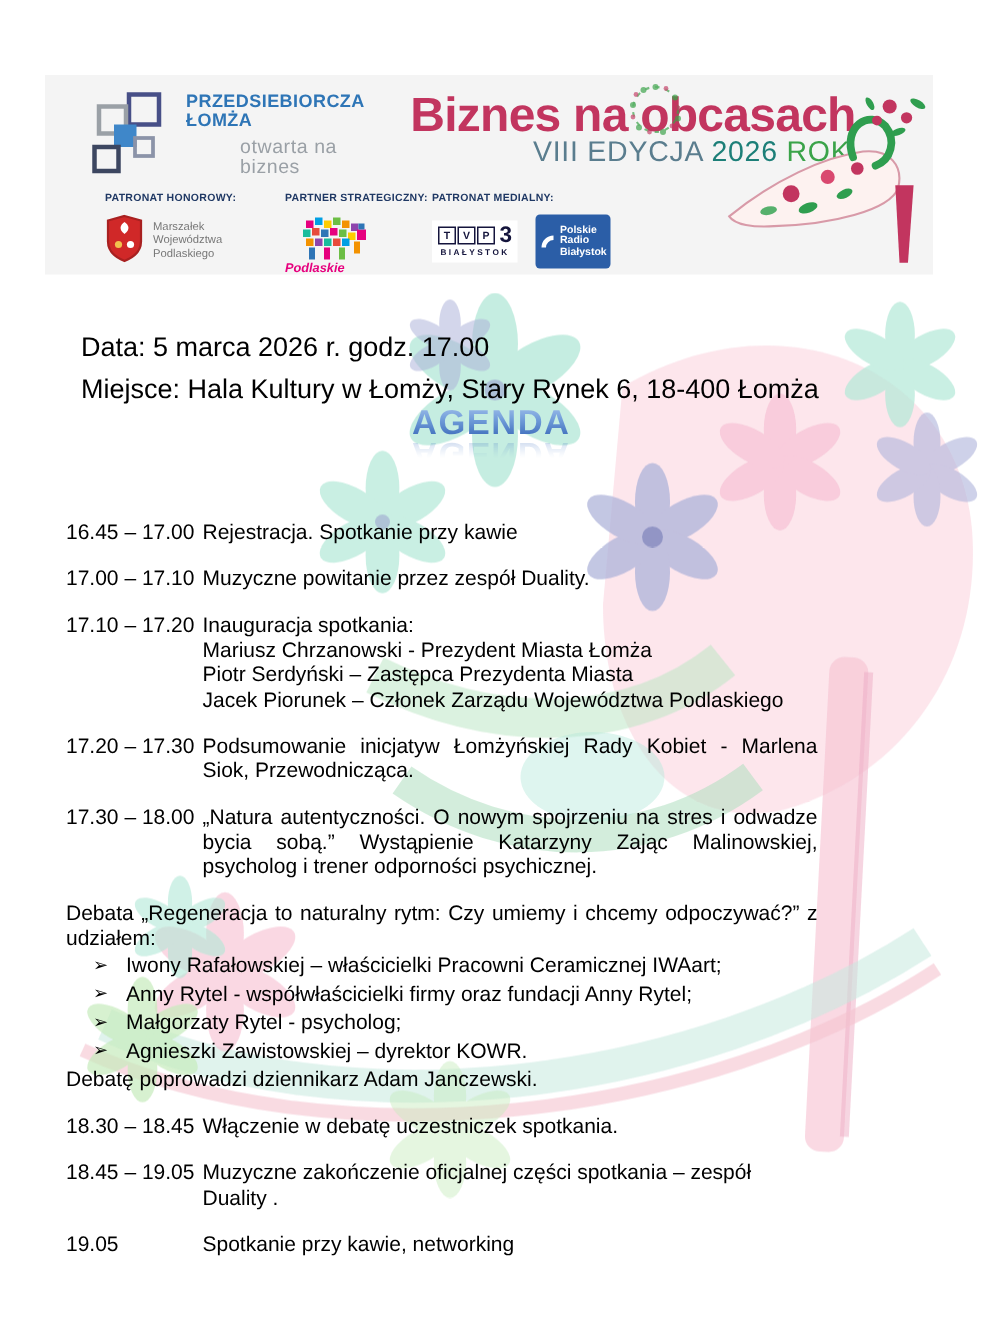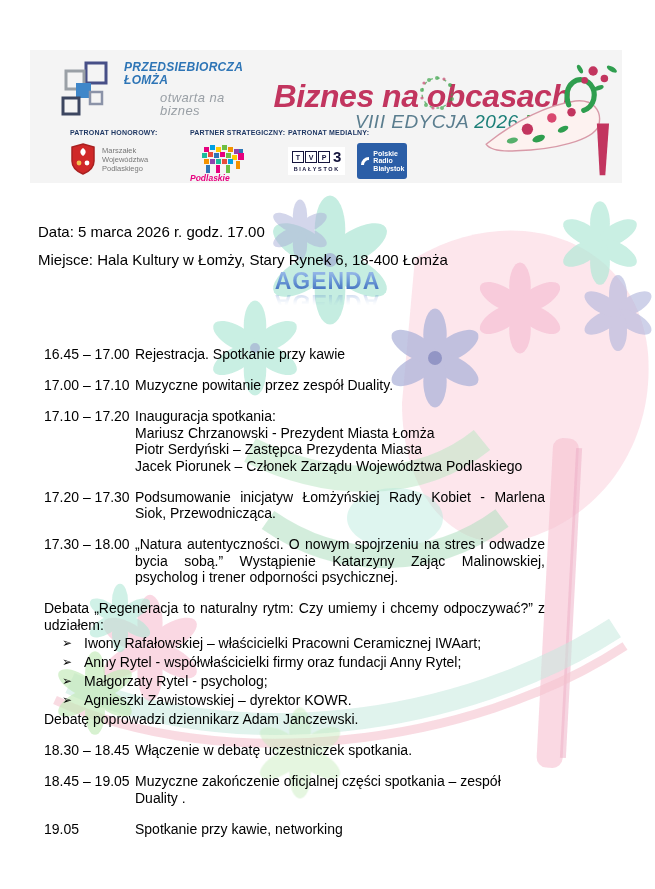--- a/index.html
+++ b/index.html
@@ -7,30 +7,30 @@
     position:relative;width:655px;height:889px;background:#fff;overflow:hidden;
     font-family:"Liberation Sans", sans-serif;color:#000;
   }
   
   .watermark{position:absolute;left:0;top:188px;width:655px;height:620px;z-index:0;pointer-events:none;}
   
   .header-band{
     position:absolute;left:30px;top:50px;width:592px;height:133px;
     background:#f4f4f4;z-index:3;
   }
-  .header-top{position:relative;display:flex;align-items:flex-start;padding:10px 0 0 30px;height:67px;font-style:italic;}
+  .header-top{position:relative;display:flex;align-items:flex-start;padding:10px 0 0 30px;height:67px;}
   .brand{display:flex;align-items:center;width:205px;flex-shrink:0;}
   .brand-squares{width:56px;height:58px;margin-right:8px;flex-shrink:0;}
   .brand-text{line-height:13px;}
   .brand-line{font-size:12px;font-weight:bold;color:var(--brand-blue,#2e75b6);letter-spacing:.3px;}
   .brand-tagline{font-size:13px;color:#9aa0a6;margin-top:4px;letter-spacing:.4px;margin-left:36px;}
   .title-block{width:310px;margin-left:2px;position:relative;}
   .title-main{
     font-size:32px;font-weight:bold;letter-spacing:-.5px;line-height:32px;
-    color:var(--title-pink,#c2355f);white-space:nowrap;text-align:center;position:relative;margin-top:20px;
+    color:var(--title-pink,#c2355f);white-space:nowrap;text-align:center;position:relative;
   }
   .title-wreath{position:absolute;left:150px;top:-7px;width:40px;height:40px;opacity:.85;}
   .title-sub{font-size:19px;line-height:20px;text-align:right;padding-right:10px;white-space:nowrap;letter-spacing:.5px;}
   .sub-edition{color:var(--edition-blue,#5a7d8e);}
   .sub-year{color:var(--year-teal,#1c7f78);}
   .sub-rok{color:var(--rok-green,#3aa349);}
   .header-shoe{position:absolute;right:2px;top:6px;width:142px;height:122px;}
   
   .partners-row{display:flex;padding:2px 0 0 30px;}
   .partner-group{display:flex;flex-direction:column;}
@@ -56,21 +56,21 @@
   .tvp-letter{width:10px;height:10px;border:1.2px solid #14143c;font-size:7px;font-weight:bold;color:#14143c;
     display:flex;align-items:center;justify-content:center;margin-right:1px;}
   .tvp-three{font-size:15px;font-weight:900;color:#14143c;line-height:13px;margin-left:2px;}
   .tvp-city{font-size:5.5px;font-weight:bold;color:#14143c;letter-spacing:1.6px;margin-top:3px;}
   .radio-badge{width:50px;height:36px;background:var(--radio-blue,#2b5ea7);border-radius:3px;
     display:flex;align-items:center;padding:2px 3px;box-sizing:border-box;}
   .radio-icon{width:10px;height:10px;margin-right:3px;flex-shrink:0;}
   .radio-text{color:#fff;font-size:7px;line-height:7.5px;font-weight:bold;}
   
   .content{position:relative;z-index:2;padding-top:223px;}
-  .info-line{font-size:15px;line-height:17px;margin-left:38px;}
+  .info-line{font-size:18px;line-height:17px;margin-left:54px;}
   .info-line + .info-line{margin-top:11px;}
   .agenda-title-wrap{text-align:center;height:42px;}
   .agenda-title-text{
     display:inline-block;font-size:23px;font-weight:bold;letter-spacing:1px;
     background:linear-gradient(180deg,#aac7ef 0%,#6f9bd8 45%,var(--agenda-blue,#2f5fb3) 100%);
     -webkit-background-clip:text;background-clip:text;color:transparent;
   }
   .agenda-title-reflection{
     display:block;transform:scaleY(-1);opacity:.32;margin-top:-6px;
     -webkit-mask-image:linear-gradient(0deg,rgba(0,0,0,.95) 10%,transparent 60%);

